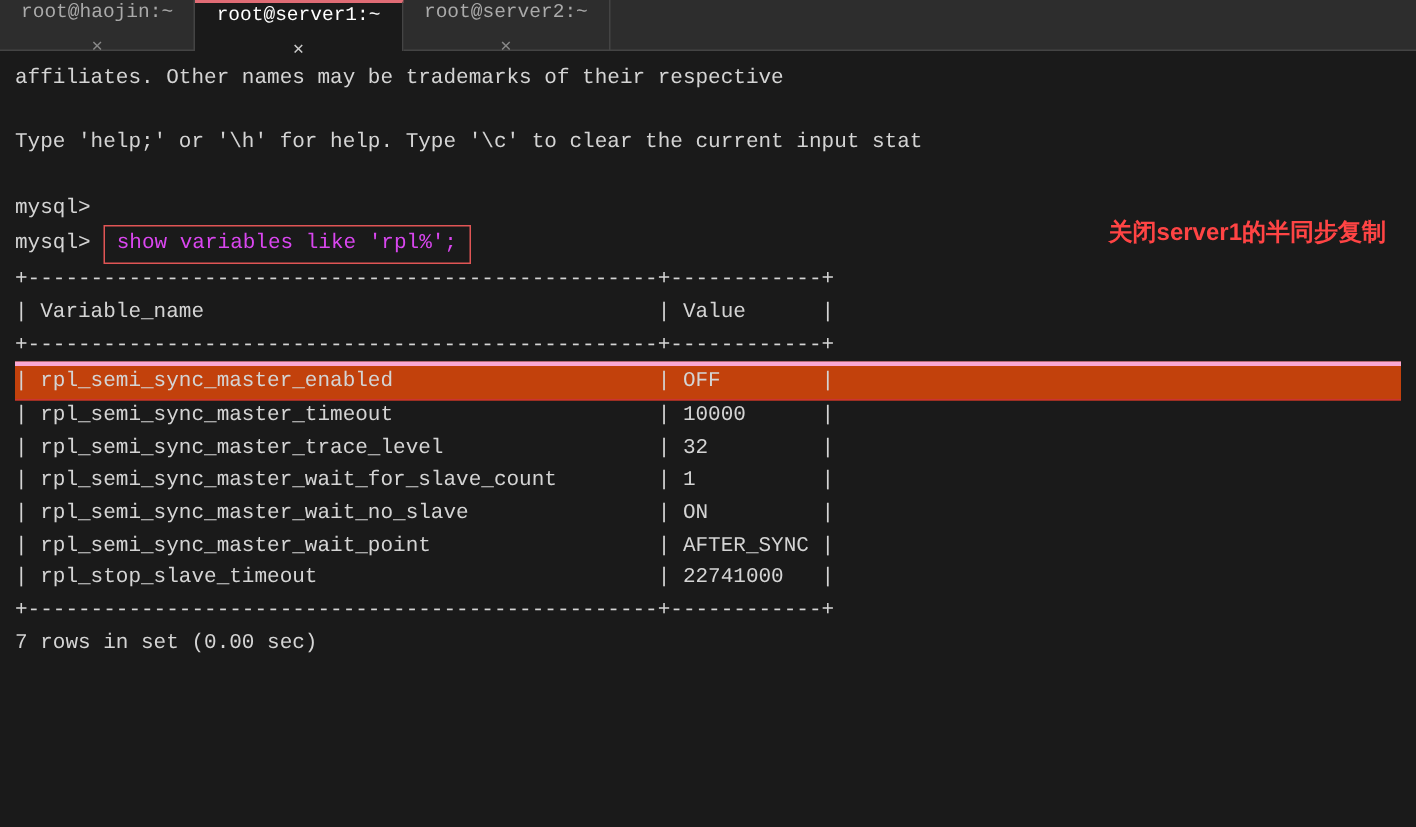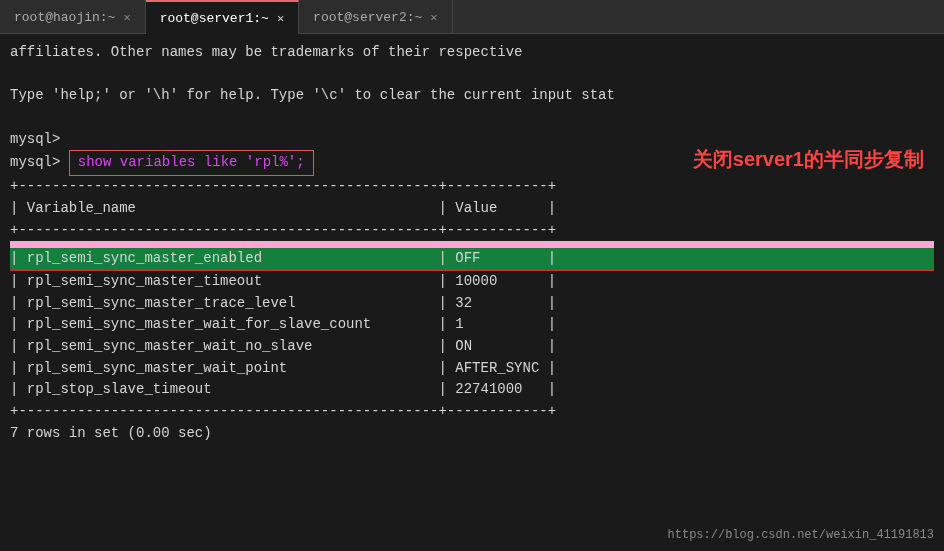--- a/index.html
+++ b/index.html
@@ -25,20 +25,21 @@
       align-items: center;
       padding: 0 14px;
       height: 34px;
       color: #aaa;
       font-size: 13px;
       cursor: pointer;
       border-right: 1px solid #444;
       min-width: 120px;
       justify-content: space-between;
       gap: 8px;
+      flex-direction: column;
     }
     .tab.active {
       background: #1a1a1a;
       color: #fff;
       border-top: 2px solid #e06c75;
       border-bottom: none;
     }
     .tab .close-btn {
       color: #888;
       font-size: 12px;
@@ -83,21 +84,21 @@
     .table-row {
       white-space: pre;
     }
 
     
     .annotation {
       position: absolute;
       top: 110px;
       right: 20px;
       color: #ff4444;
-      font-size: 20px;
+      font-size: 16px;
       font-family: 'Microsoft YaHei', 'SimHei', sans-serif;
       font-weight: bold;
       white-space: nowrap;
     }
 
     
     .watermark {
       position: absolute;
       bottom: 6px;
       right: 10px;
@@ -138,27 +139,26 @@
   <div class="line prompt-line">
     <span>mysql&gt; </span><span class="command-highlight">show variables like 'rpl%';</span>
   </div>
 
   <div class="annotation">关闭server1的半同步复制</div>
 
   <div class="table-separator separator-top">+--------------------------------------------------+------------+</div>
   <div class="table-row">| Variable_name                                    | Value      |</div>
   <div class="table-separator">+--------------------------------------------------+------------+</div>
 
-  <div style="background:#15803d; border-top:7px solid #f9a8d4; border-bottom:1px solid #cc3333;">
+  <div style="background:#c2410c; border-top:3px solid #f9a8d4; border-bottom:1px solid #cc3333;">
     <span class="line">| rpl_semi_sync_master_enabled                     | OFF        |</span>
   </div>
   <div class="line table-row">| rpl_semi_sync_master_timeout                     | 10000      |</div>
   <div class="line table-row">| rpl_semi_sync_master_trace_level                 | 32         |</div>
   <div class="line table-row">| rpl_semi_sync_master_wait_for_slave_count        | 1          |</div>
   <div class="line table-row">| rpl_semi_sync_master_wait_no_slave               | ON         |</div>
   <div class="line table-row">| rpl_semi_sync_master_wait_point                  | AFTER_SYNC |</div>
   <div class="line table-row">| rpl_stop_slave_timeout                           | 22741000   |</div>
   <div class="table-separator">+--------------------------------------------------+------------+</div>
 
   <div class="line">7 rows in set (0.00 sec)</div>
 
-  <div class="watermark">https://blog.csdn.net/weixin_41191813</div>
 </div>
 
 </body></html>

